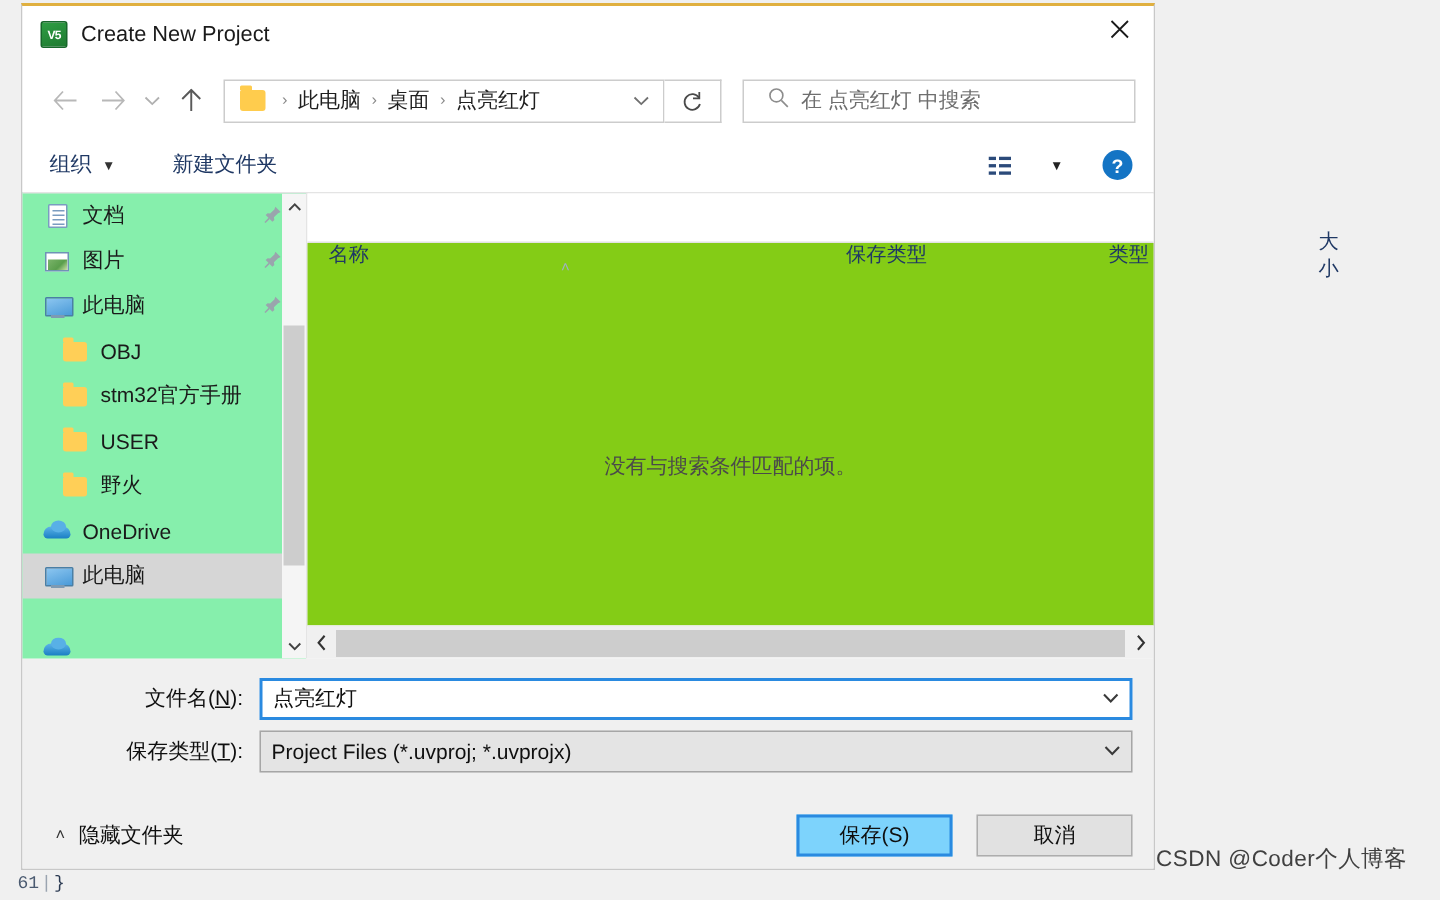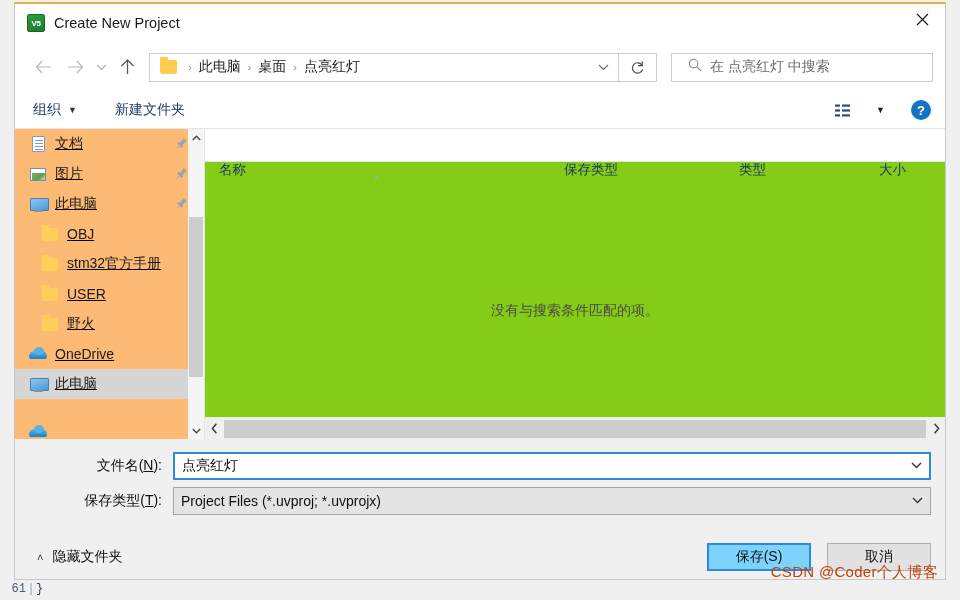--- a/index.html
+++ b/index.html
@@ -23,21 +23,21 @@
     font-size: 12px; color: #2b3a52;
   }
   .code-gutter { width: 26px; text-align: right; color: #4a5a70; }
   .code-sep { width: 10px; text-align: center; color: #9aa4b0; }
   .code-text { color: #2b3a52; }
 
   
   #dialog {
     position: absolute;
     left: 14px; top: 2px;
-    width: 932px; height: 578px;
+    width: 756px; height: 578px;
     background: #ffffff;
     border: 1px solid #c8c8c8;
     border-top: 2px solid #e0b040;
     display: flex; flex-direction: column;
   }
 
   
   #titlebar {
     height: 38px; flex: 0 0 38px;
     display: flex; align-items: center;
@@ -169,25 +169,24 @@
   
   #content {
     flex: 1 1 auto;
     display: flex;
     min-height: 0;
   }
 
   
   #sidebar {
     width: 189px; flex: 0 0 189px;
-    background: #fdba74;
+    background: #86efac;
     border-top: 1px solid #e4e4e4;
     position: relative;
     overflow: hidden;
-    text-decoration: underline;
   }
   .side-item {
     height: 30px;
     display: flex; align-items: center;
     padding-left: 14px;
     font-size: 14px; color: #1a1a1a;
     position: relative;
     white-space: nowrap;
   }
   .side-item.selected { background: #cde3f7; }
@@ -404,21 +403,21 @@
   .dlg-btn.default {
     border: 2px solid #2a8ae0;
     background: #7dd3fc;
   }
   #btn-cancel { margin-left: 16px; }
 
   
   #watermark {
     position: absolute;
     right: 22px; bottom: 18px;
-    font-size: 15px; color: #c2410c;
+    font-size: 15px; color: #404040;
     letter-spacing: 0.3px;
     pointer-events: none;
   }
 </style>
 </head>
 <body>
 
 <div id="backdrop">
   <div id="backdrop-code">
     <span class="code-gutter">61</span>

